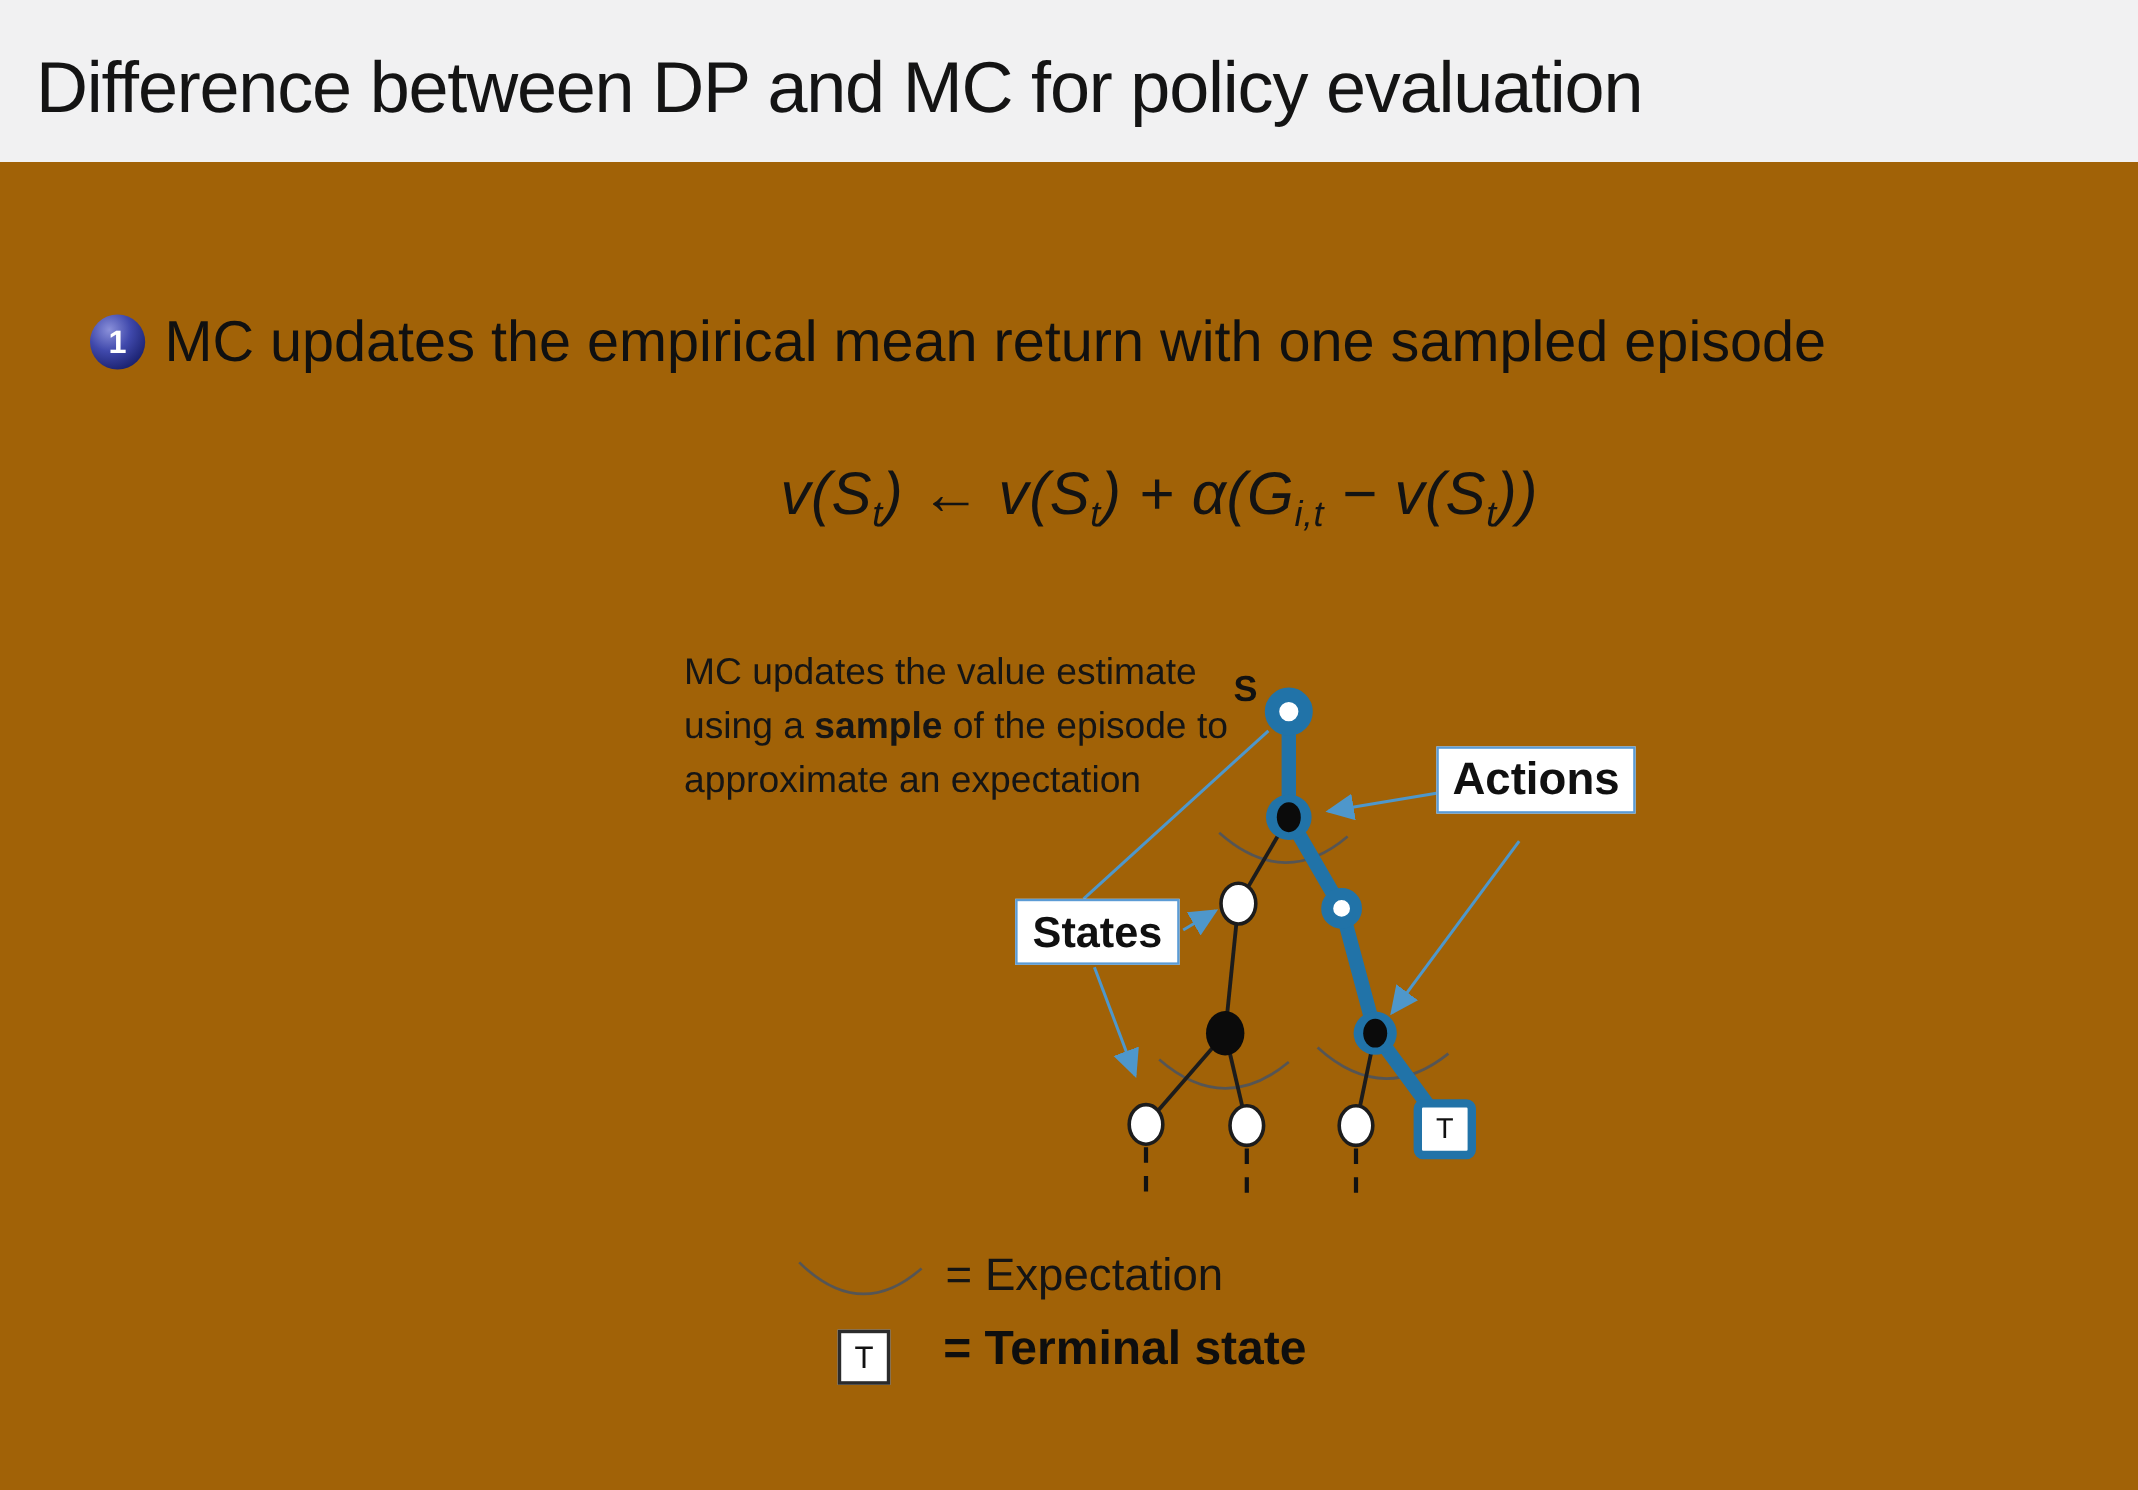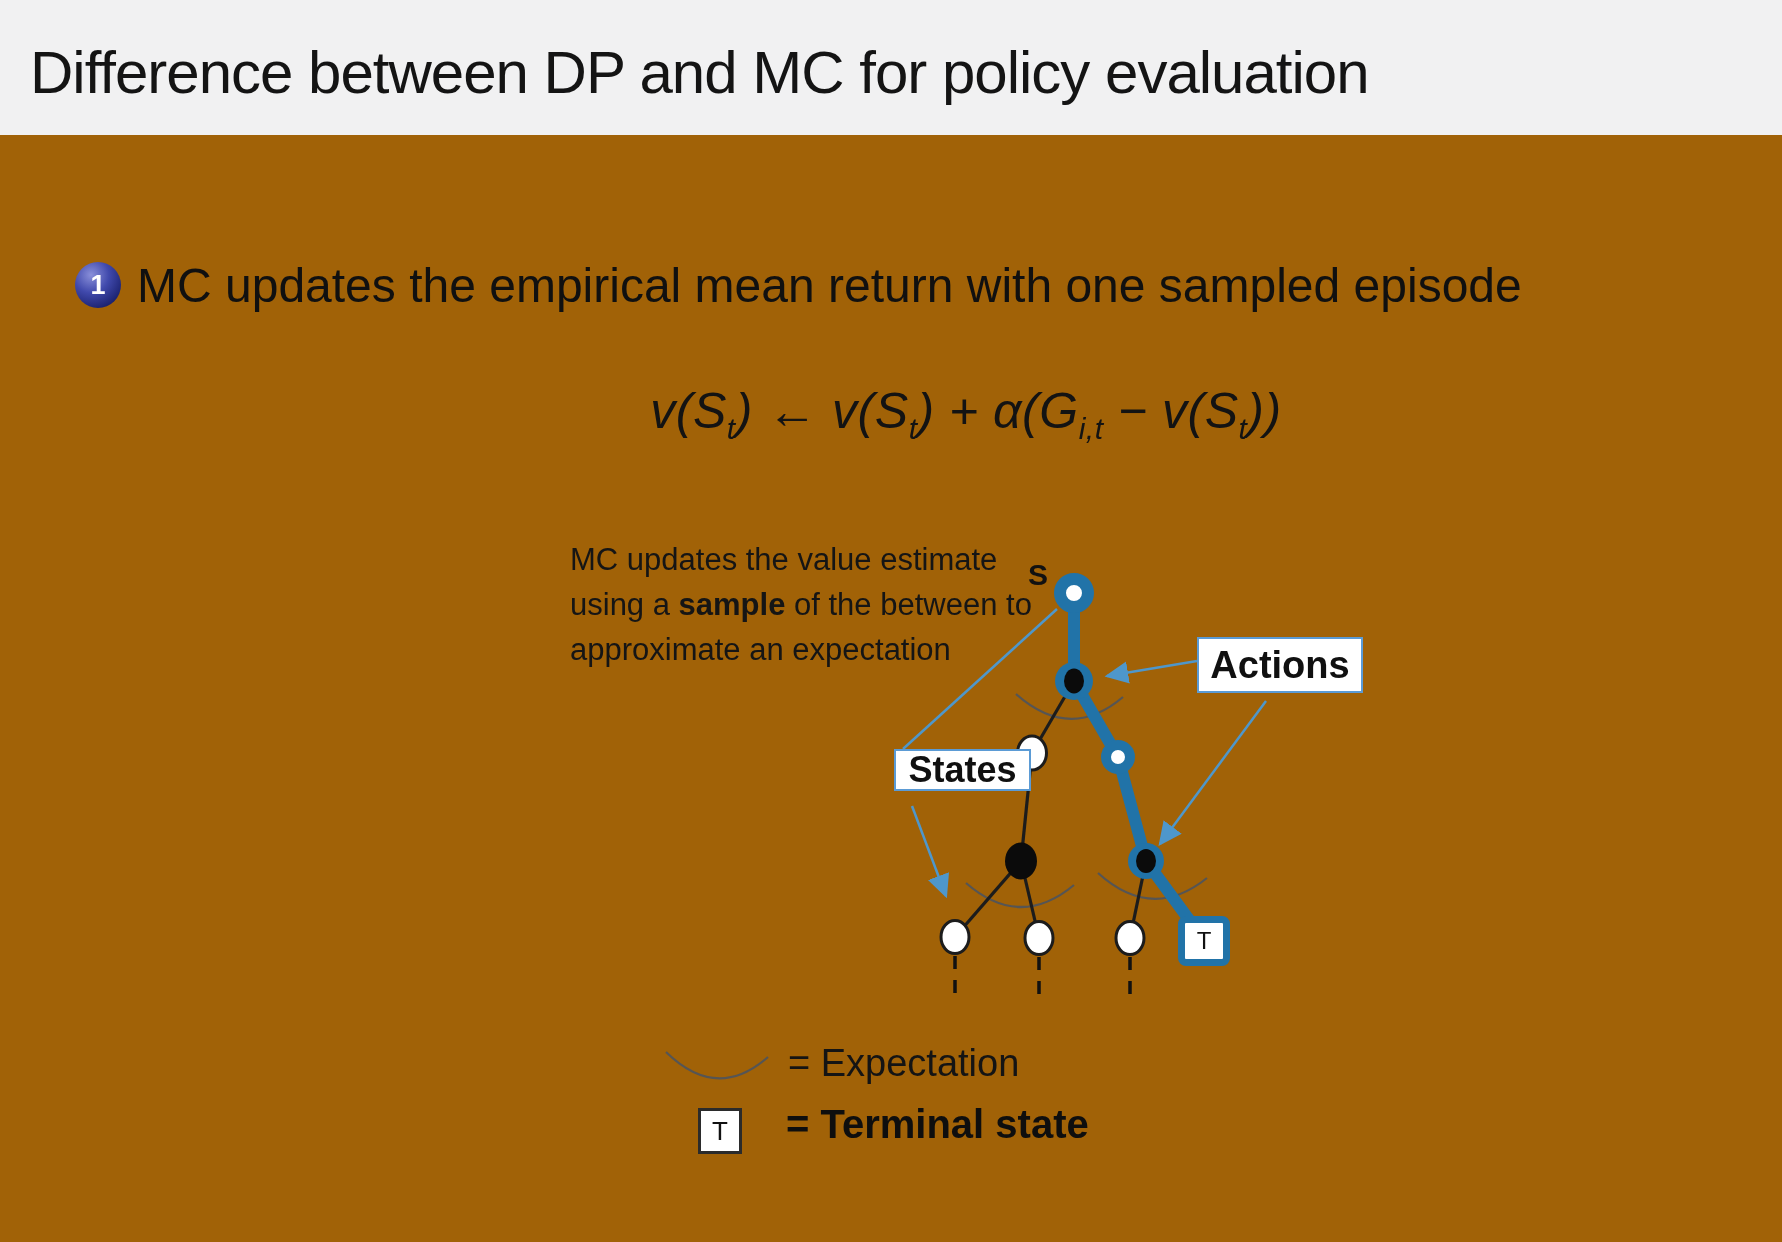--- a/index.html
+++ b/index.html
@@ -28,22 +28,22 @@
   
   .note{left:570px;top:537px;width:470px;font-size:31px;line-height:45px;color:#151515;}
   .note b{font-weight:700;text-align:right;}
   
   .root-state-label{left:1028px;top:558px;font-size:30px;font-weight:700;color:#111;}
   
   .label-box{
     background:#ffffff;border:2px solid #5b9bd5;color:#101010;
     display:flex;align-items:center;justify-content:center;font-weight:700;box-sizing:border-box;
   }
-  .states-box{left:894px;top:749px;width:137px;height:42px;font-size:36px;}
-  .actions-box{left:1197px;top:637px;width:166px;height:56px;font-size:38px;}
+  .states-box{left:846px;top:749px;width:137px;height:55px;font-size:36px;}
+  .actions-box{left:1197px;top:622px;width:166px;height:56px;font-size:38px;}
   
   .terminal-box{
     left:1178px;top:916px;width:52px;height:50px;box-sizing:border-box;
     border:7px solid #2173a8;border-radius:8px;background:#ffffff;
     display:flex;align-items:center;justify-content:center;
     font-size:24px;color:#111;font-weight:500;
   }
   
   .legend-exp-text{left:788px;top:1042px;font-size:38px;color:#141414;white-space:nowrap;}
   .legend-term-box{
@@ -108,21 +108,21 @@
     <ellipse cx="1021" cy="861" rx="16" ry="18.5" fill="#0b0b0b"></ellipse>
     <ellipse cx="955" cy="937" rx="14" ry="16.5" fill="#ffffff" stroke="#1c1c1c" stroke-width="3"></ellipse>
     <ellipse cx="1039" cy="938" rx="14" ry="16.5" fill="#ffffff" stroke="#1c1c1c" stroke-width="3"></ellipse>
     <ellipse cx="1130" cy="938" rx="14" ry="16.5" fill="#ffffff" stroke="#1c1c1c" stroke-width="3"></ellipse>
 
     <path d="M 666 1052 Q 717 1102 768 1057" fill="none" stroke="#555555" stroke-width="2.2"></path>
   </svg>
 
   <div class="abs note">
     <div>MC updates the value estimate</div>
-    <div><span>using a </span><b>sample</b><span> of the between to</span></div>
+    <div><span>using a </span><b>sample</b><span> of the episode to</span></div>
     <div>approximate an expectation</div>
   </div>
 
   <div class="abs root-state-label">S</div>
 
   <div class="abs label-box states-box">
     <span>States</span>
   </div>
   <div class="abs label-box actions-box">
     <span>Actions</span>

